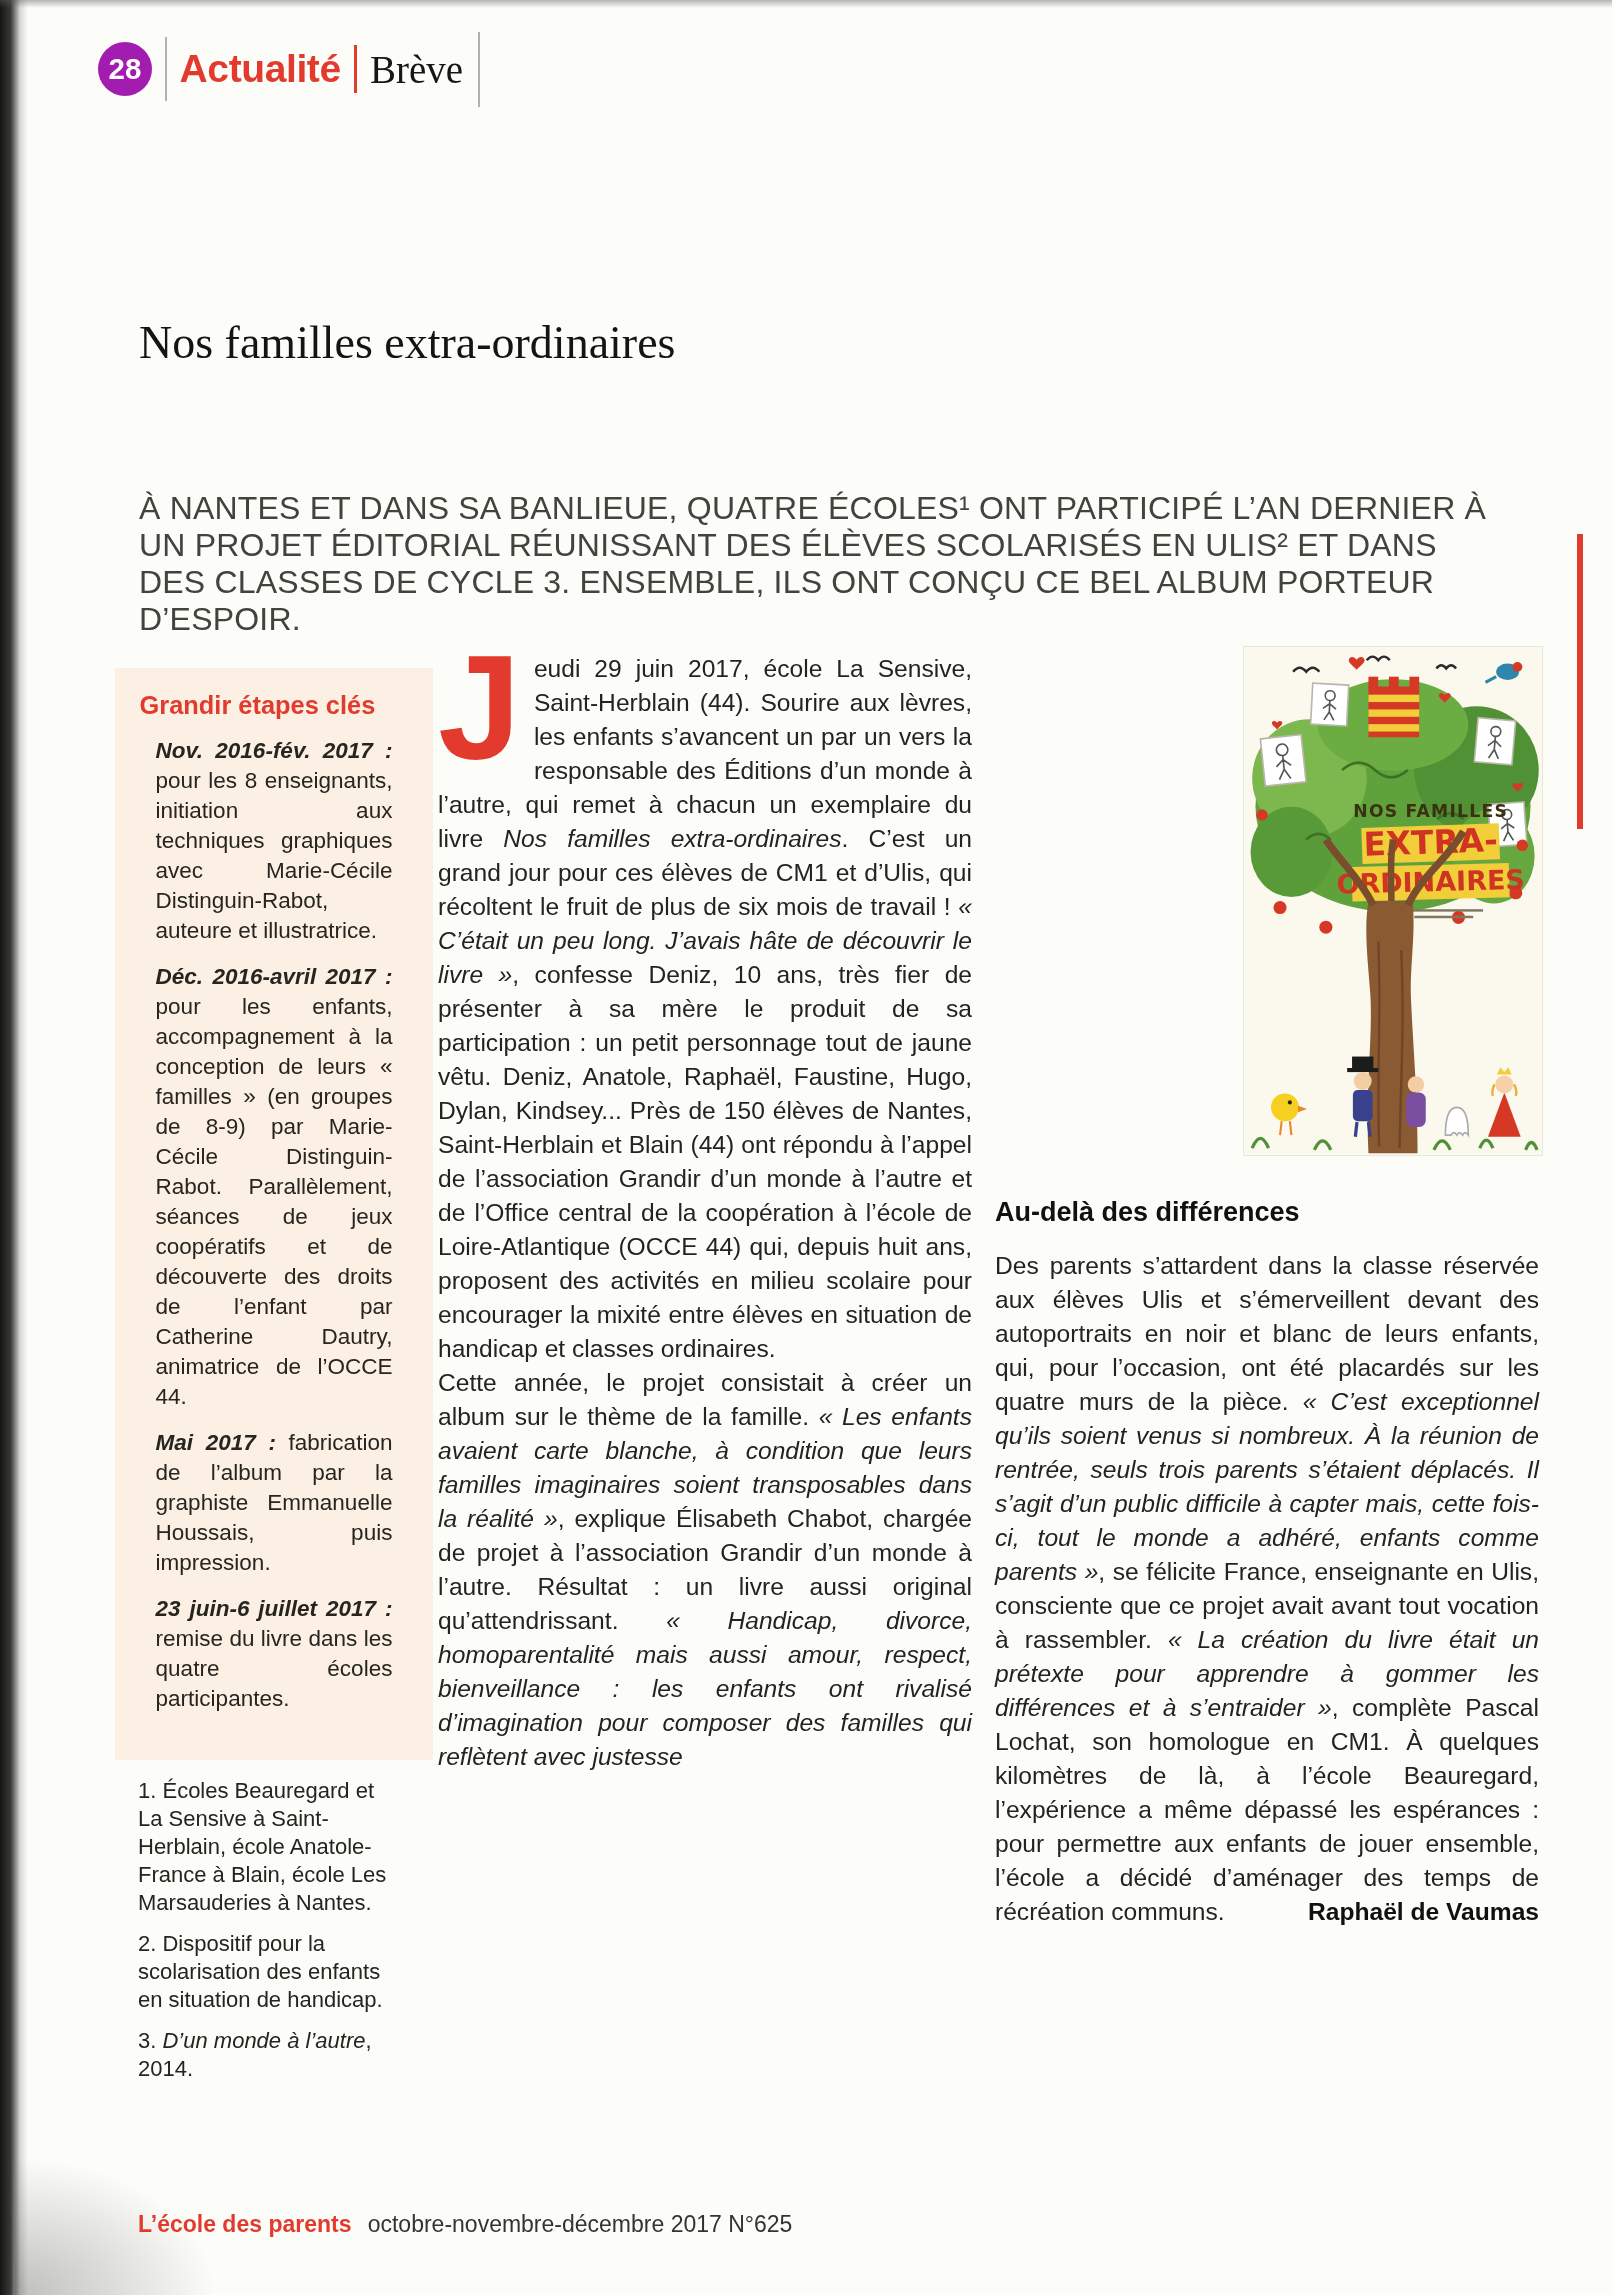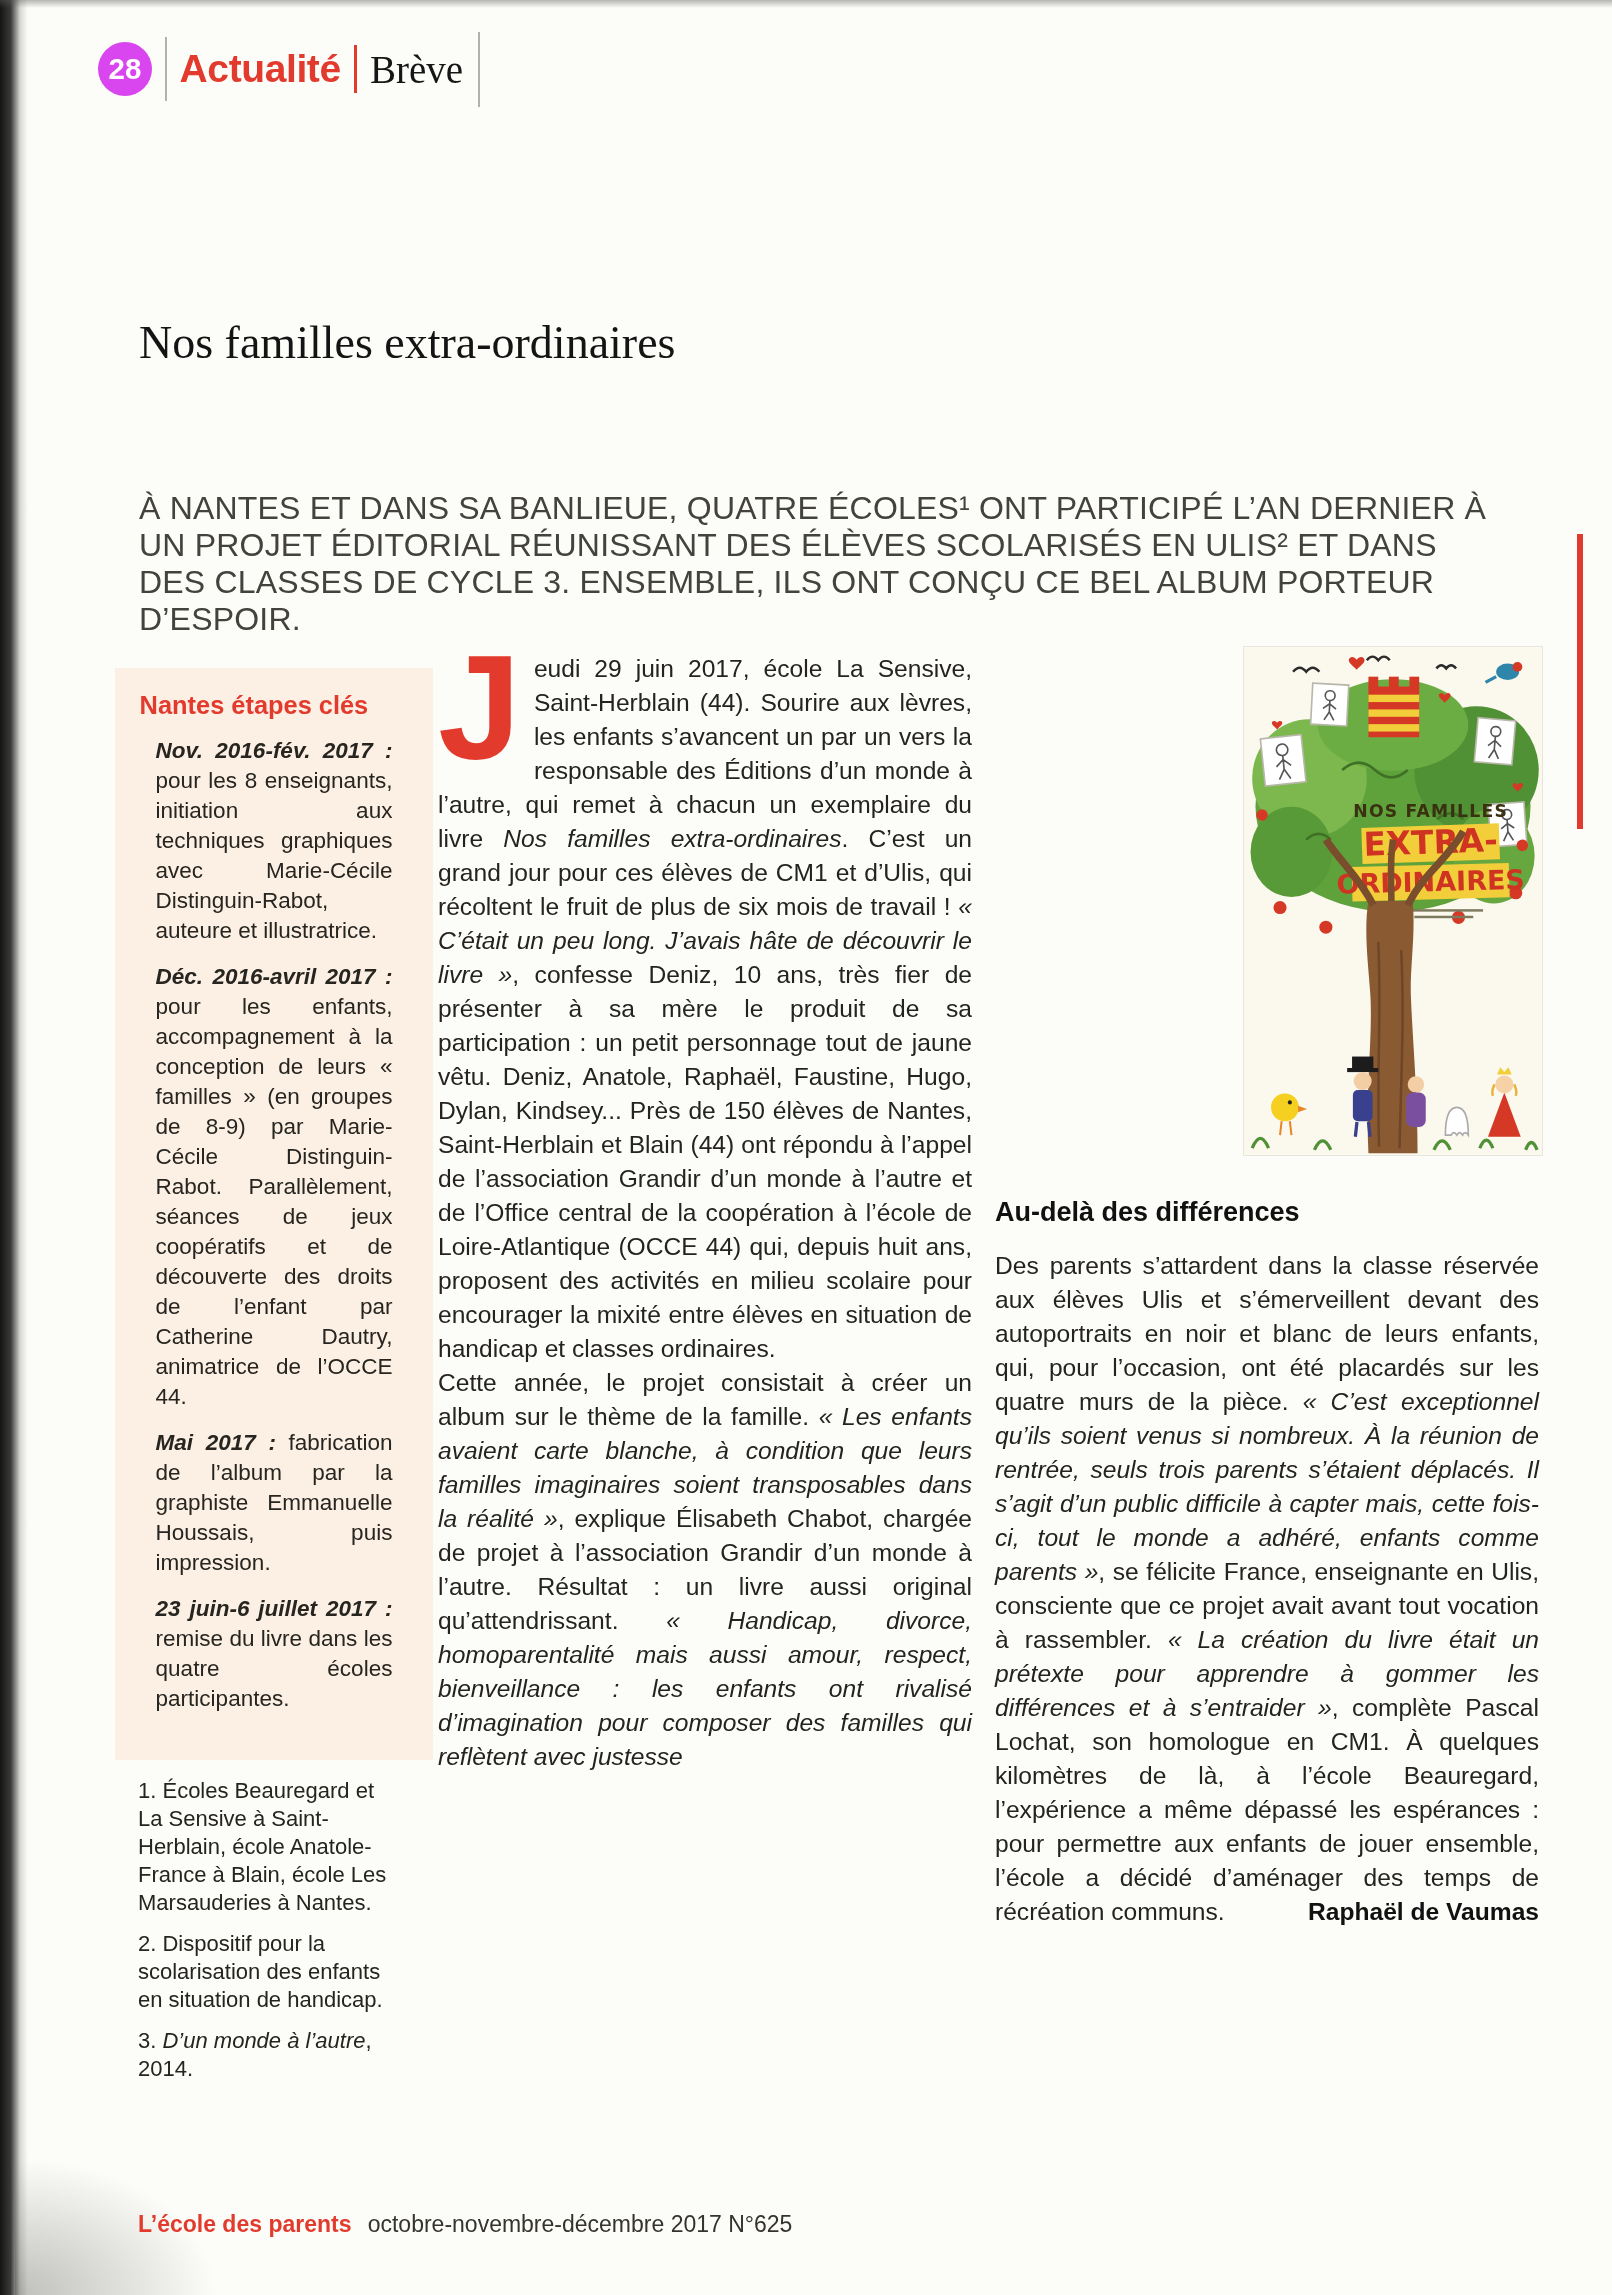--- a/index.html
+++ b/index.html
@@ -7,21 +7,21 @@
         font-family:"Liberation Sans",sans-serif;color:#24231f;}
   
   .edge-left{position:absolute;left:0;top:0;width:28px;height:100%;
     background:linear-gradient(90deg,#141414 0%,#3a3a38 38%,rgba(120,120,118,.28) 72%,rgba(120,120,118,0) 100%);}
   .edge-top{position:absolute;left:0;top:0;width:100%;height:8.2px;
     background:linear-gradient(180deg,rgba(95,95,92,.45),rgba(95,95,92,0));}
   .corner-curl{position:absolute;left:14.8px;bottom:0;width:229px;height:156px;
     background:radial-gradient(ellipse at 0% 100%,rgba(60,60,58,.32),rgba(60,60,58,0) 62%);}
   
   .masthead{position:absolute;left:98px;top:34px;display:flex;align-items:center;height:70px;}
-  .pagenum{width:54px;height:54px;border-radius:50%;background:#d946ef;color:#fff;
+  .pagenum{width:54px;height:54px;border-radius:50%;background:#a21caf;color:#fff;
     font-size:29.5px;font-weight:bold;display:flex;align-items:center;justify-content:center;}
   .vl{width:1.6px;height:64px;background:#b3b1ab;margin:0 13px;}
   .vl2{width:1.6px;height:75px;background:#b3b1ab;margin-left:14.8px;}
   .vl-red{width:3.3px;height:48px;background:#e23b2e;margin:0 13px;}
   .section-label{color:#e23b2e;font-weight:700;font-size:39px;letter-spacing:-0.4px;}
   .subsection-label{font-family:"Liberation Serif",serif;font-size:39px;color:#161616;}
   
   .overtitle{position:absolute;left:139px;top:316px;margin:0;font-family:"Liberation Serif",serif;
     font-weight:400;font-size:46px;color:#141414;}
   .maintitle{position:absolute;left:136px;top:382px;margin:0;font-size:51px;font-weight:700;
@@ -77,21 +77,21 @@
     <span class="section-label">Actualité</span>
     <div class="vl-red"></div>
     <span class="subsection-label">Brève</span>
     <div class="vl2"></div>
   </header>
 
   <h2 class="overtitle">Nos familles extra-ordinaires</h2>
   <p class="standfirst">À NANTES ET DANS SA BANLIEUE, QUATRE ÉCOLES¹ ONT PARTICIPÉ L’AN DERNIER À UN PROJET ÉDITORIAL RÉUNISSANT DES ÉLÈVES SCOLARISÉS EN ULIS² ET DANS DES CLASSES DE CYCLE 3. ENSEMBLE, ILS ONT CONÇU CE BEL ALBUM PORTEUR D’ESPOIR.</p>
 
   <aside class="sidebar">
-    <h3>Nantes étapes clés</h3>
+    <h3>Grandir étapes clés</h3>
     <p><span class="date">Nov. 2016-fév. 2017 :</span> <span>pour les 8 enseignants, initiation aux techniques graphiques avec Marie-Cécile Distinguin-Rabot, auteure et illustratrice.</span></p>
     <p><span class="date">Déc. 2016-avril 2017 :</span> <span>pour les enfants, accompagnement à la conception de leurs « familles » (en groupes de 8-9) par Marie-Cécile Distinguin-Rabot. Parallèlement, séances de jeux coopératifs et de découverte des droits de l’enfant par Catherine Dautry, animatrice de l’OCCE 44.</span></p>
     <p><span class="date">Mai 2017 :</span> <span>fabrication de l’album par la graphiste Emmanuelle Houssais, puis impression.</span></p>
     <p><span class="date">23 juin-6 juillet 2017 :</span> <span>remise du livre dans les quatre écoles participantes.</span></p>
   </aside>
 
   <div class="footnotes">
     <p><span>1. Écoles Beauregard et La Sensive à Saint-Herblain, école Anatole-France à Blain, école Les Marsauderies à Nantes.</span></p>
     <p><span>2. Dispositif pour la scolarisation des enfants en situation de handicap.</span></p>
     <p><span>3. </span><span class="it">D’un monde à l’autre</span><span>, 2014.</span></p>

